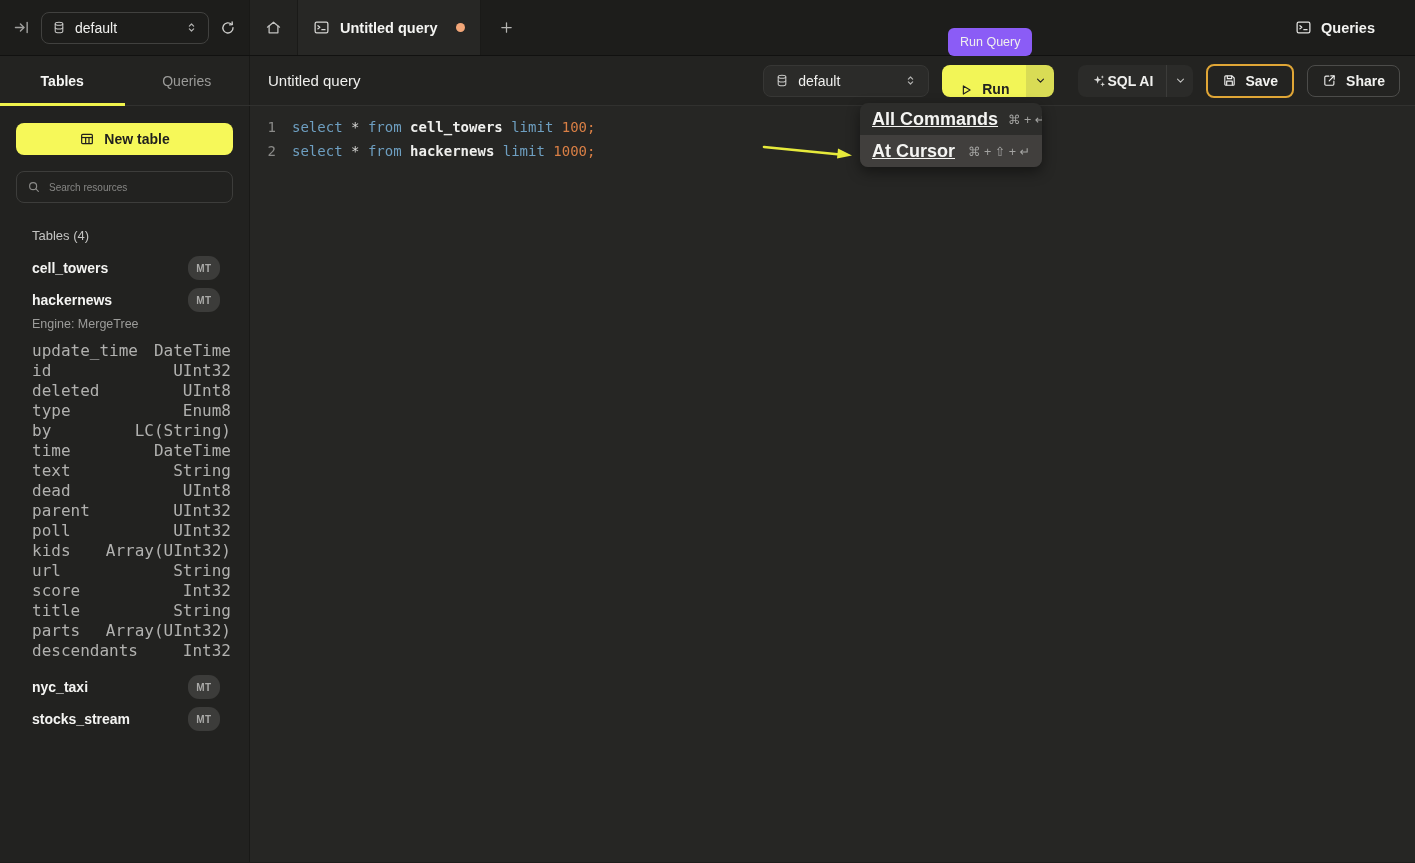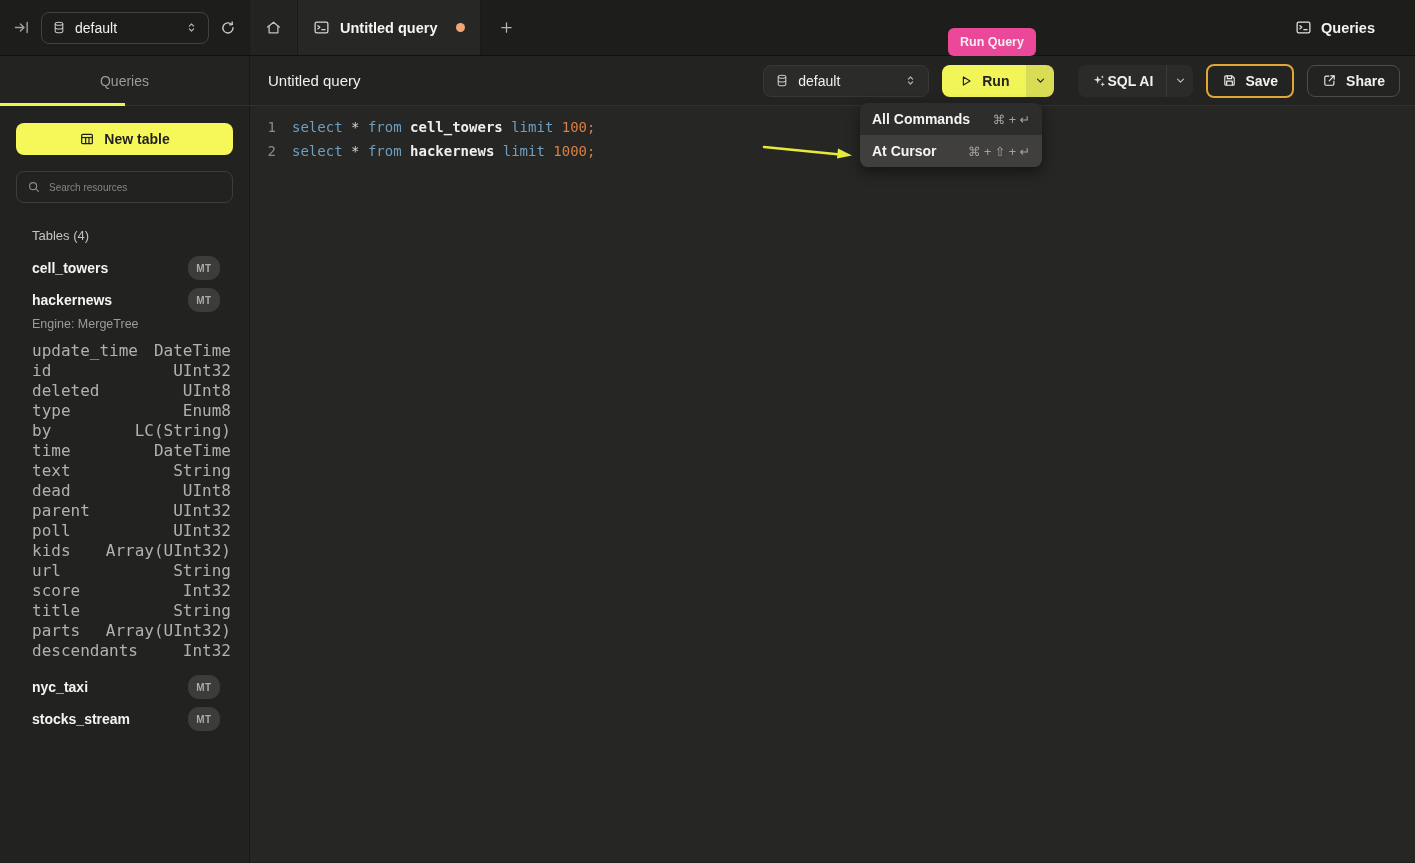--- a/index.html
+++ b/index.html
@@ -35,21 +35,21 @@
   .side-tab { flex:1; display:flex; align-items:center; justify-content:center; font-size:14px; cursor:pointer; }
   .side-tab.active { color:#f6f6f4; font-weight:600; }
   .side-tab.inactive { color:#9a9a98; }
   .tab-underline { position:absolute; left:0; bottom:-1px; width:125px; height:3px; background:#f0f34c; }
   .main-toolbar { flex:1; display:flex; align-items:center; gap:13px; padding:0 15px 0 18px; }
   .toolbar-title { font-size:15px; color:#f0f0ee; margin-right:auto; }
   .tb-select { width:166px; height:32px; background:#2b2b29; border:1px solid #373735; border-radius:8px; display:flex; align-items:center; gap:9px; padding:0 11px; cursor:pointer; }
   .tb-select .val { font-size:14px; color:#f0f0ee; }
   .tb-select .chev { margin-left:auto; }
   .run-btn { display:flex; height:32px; border-radius:8px; overflow:hidden; cursor:pointer; }
-  .run-main { background:#f2f557; color:#232321; display:flex; align-items:center; gap:9px; padding:0 17px; font-size:14px; font-weight:600; }
+  .run-main { background:#f2f557; color:#232321; display:flex; align-items:flex-end; gap:9px; padding:0 17px; font-size:14px; font-weight:600; }
   .run-chev { background:#d9dc55; width:28px; display:flex; align-items:center; justify-content:center; margin-left:0; }
   .sqlai-btn { display:flex; height:32px; background:#2b2b29; border-radius:8px; overflow:hidden; cursor:pointer; margin-left:11px; }
   .sqlai-main { display:flex; align-items:center; padding:0 13px; font-size:14px; font-weight:600; color:#f0f0ee; border-right:1px solid #3c3c3a; }
   .sqlai-chev { width:26px; display:flex; align-items:center; justify-content:center; }
   .save-btn { height:34px; border:2px solid #e0a636; background:transparent; border-radius:8px; display:flex; align-items:center; gap:8px; padding:0 14px; font-size:14px; font-weight:600; color:#f2f2f0; cursor:pointer; }
   .share-btn { height:32px; border:1px solid #4c4c4a; background:transparent; border-radius:8px; display:flex; align-items:center; gap:9px; padding:0 14px; font-size:14px; font-weight:600; color:#f2f2f0; cursor:pointer; }
 
   
   .content { display:flex; height:756px; }
   .sidebar { width:250px; flex-shrink:0; background:#222220; border-right:1px solid #191917; padding:17px 16px 0; overflow:hidden; }
@@ -68,24 +68,24 @@
   .editor { flex:1; background:#262624; padding-top:9px; }
   .code-line { display:flex; height:24px; align-items:center; font-size:14px; }
   .line-no { width:26px; text-align:right; color:#8a8a88; flex-shrink:0; }
   .line-code { margin-left:16px; white-space:pre; }
   .tok-kw { color:#6e9fc1; }
   .tok-op { color:#d8d8d6; }
   .tok-tbl { color:#eeeeec; font-weight:700; }
   .tok-num { color:#d97f45; }
 
   
-  .tooltip { position:absolute; left:948px; top:28px; height:28px; background:#ec4899; border-radius:6px; display:flex; align-items:center; padding:0 12px; font-size:12.5px; color:#f0f0ee; z-index:40;font-weight:bold; }
+  .tooltip { position:absolute; left:948px; top:28px; height:28px; background:#8b5cf6; border-radius:6px; display:flex; align-items:center; padding:0 12px; font-size:12.5px; color:#f0f0ee; z-index:40; }
   .run-menu { position:absolute; left:860px; top:103px; width:182px; background:#2d2d2b; border-radius:8px; box-shadow:0 5px 14px rgba(0,0,0,.45); z-index:50; overflow:hidden; }
   .menu-item { height:32px; display:flex; align-items:center; justify-content:space-between; padding:0 12px; cursor:pointer; }
-  .menu-item .mi-label { font-size:14px; font-weight:600; color:#f4f4f2; white-space:nowrap; }
+  .menu-item .mi-label { font-size:18px; font-weight:600; color:#f4f4f2; white-space:nowrap;text-decoration:underline; }
   .menu-item .mi-shortcut { font-size:12.5px; color:#a4a4a2; white-space:nowrap; margin-left:10px; }
   .menu-item.highlighted { background:#413f3d; }
   .annot-arrow { position:absolute; left:752px; top:136px; z-index:60; pointer-events:none; }
 </style>
 </head>
 <body>
 
 <div class="topbar">
   <div class="topbar-left">
     <button class="icon-btn">
@@ -157,20 +157,21 @@
           <path d="M7 9.5l2.6 2.2L7 13.9"></path>
           <path d="M12.5 15h4.5"></path>
         </svg>
     </span>
     <span class="q-label">Queries</span>
   </div>
 </div>
 
 <div class="second-row">
   <div class="sidebar-tabs">
+    <div class="side-tab active">Tables</div>
     <div class="side-tab inactive">Queries</div>
     <div class="tab-underline"></div>
   </div>
   <div class="main-toolbar">
     <span class="toolbar-title">Untitled query</span>
 
     <div class="tb-select">
       <span>
         <svg width="14" height="15" viewBox="0 0 24 24" fill="none" stroke="#ccccca" stroke-width="1.8">
             <ellipse cx="12" cy="5.5" rx="6.5" ry="2.6"></ellipse>

